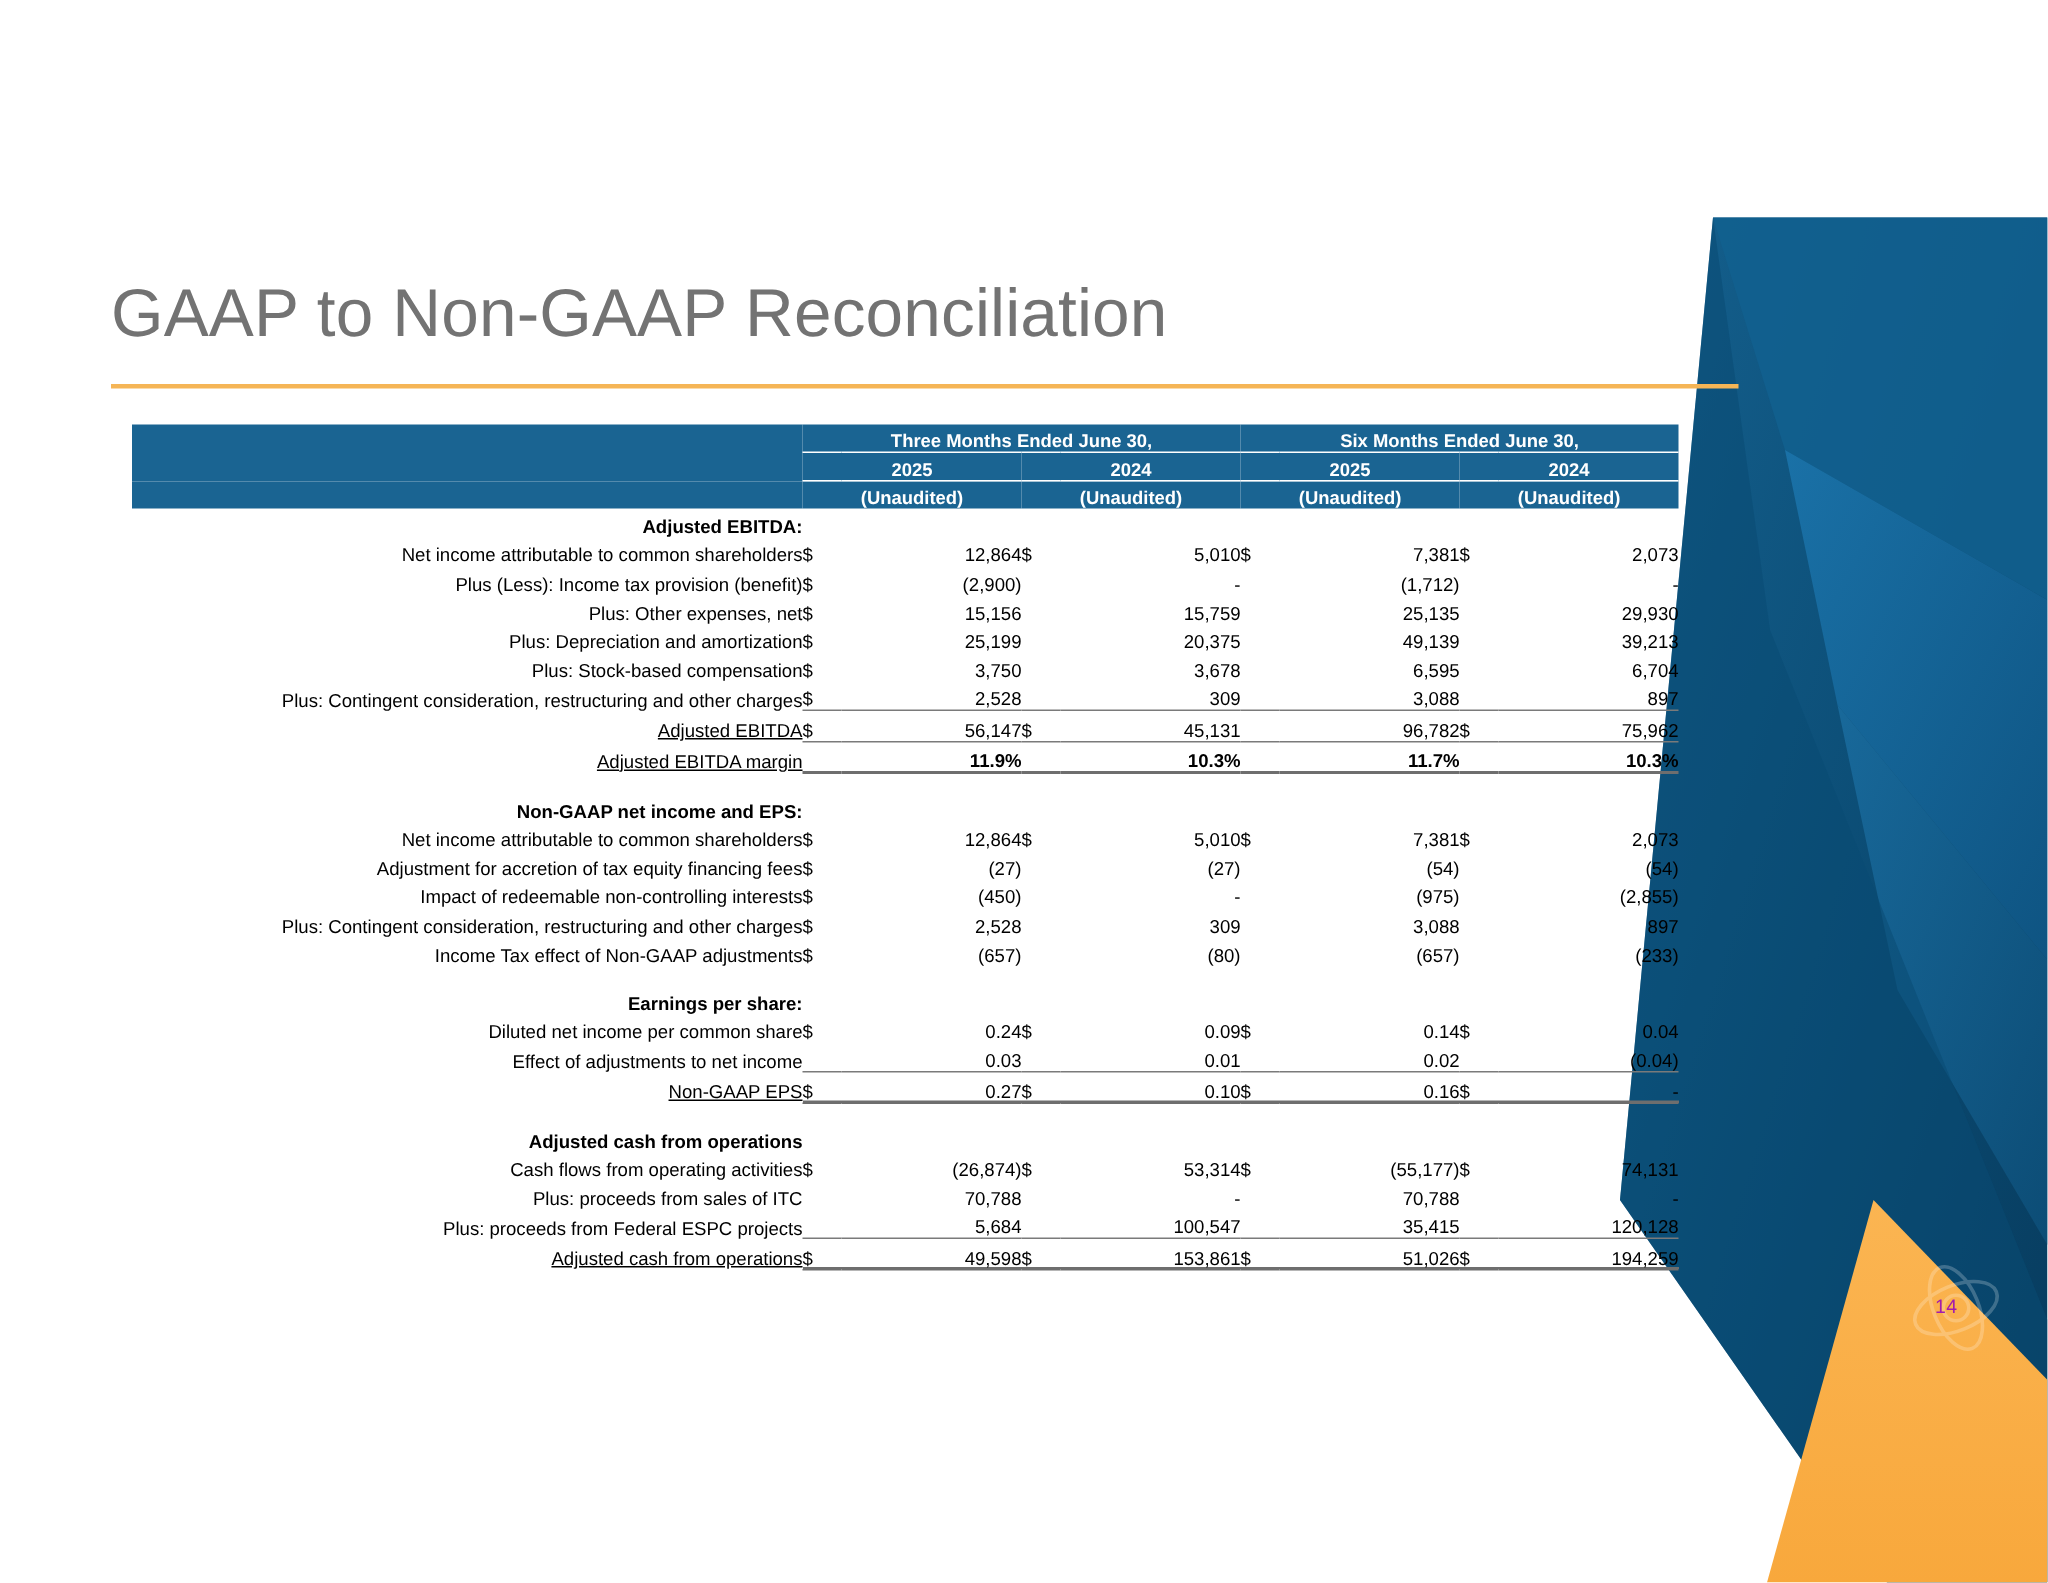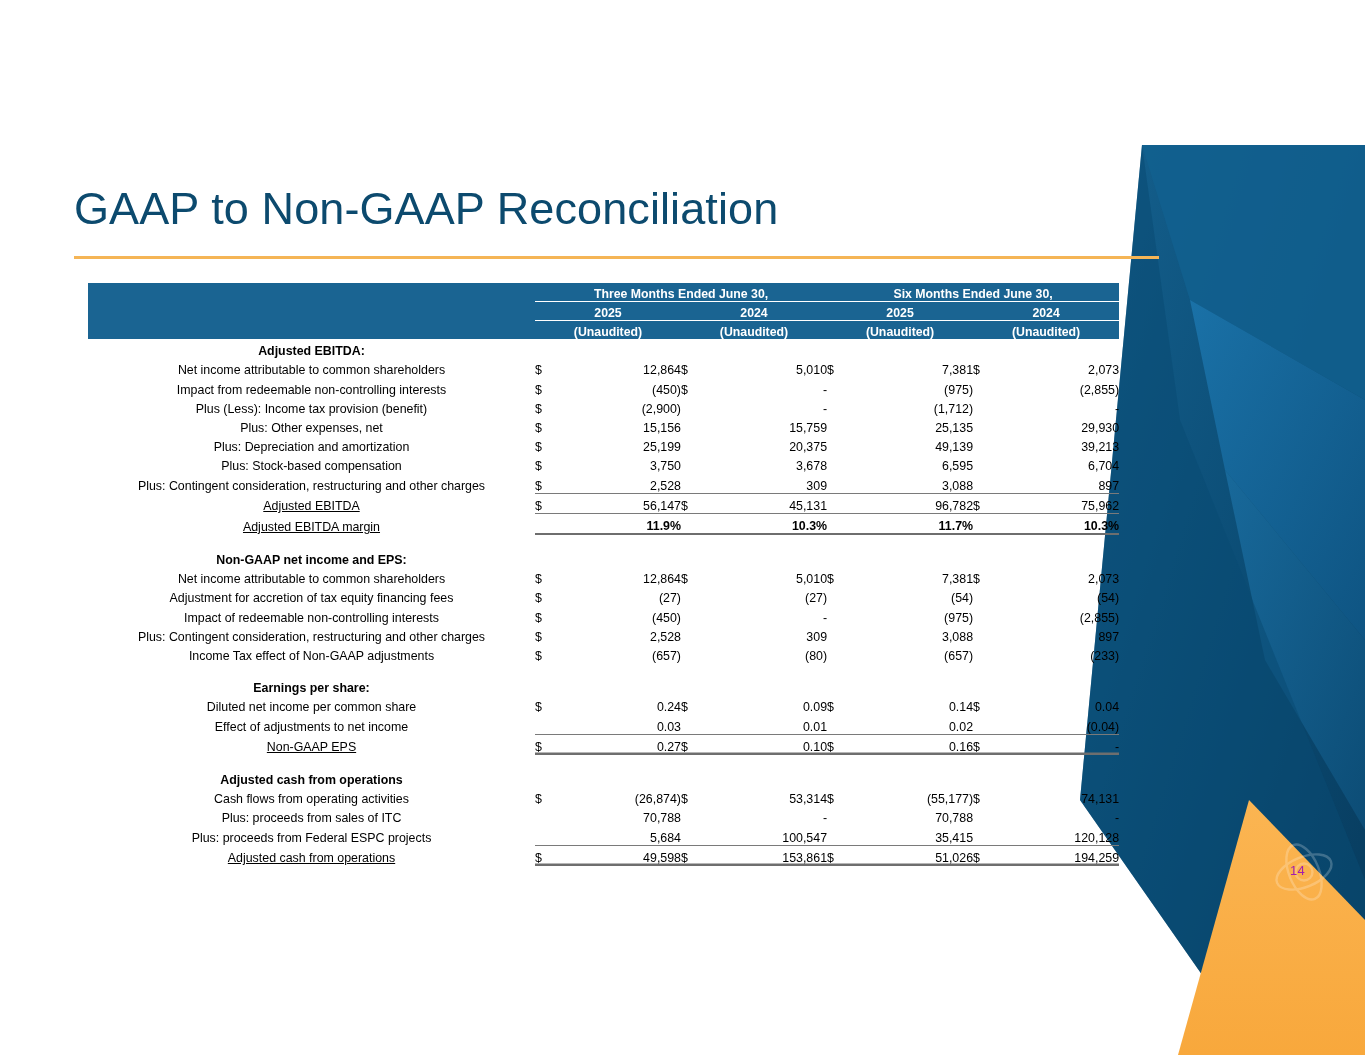--- a/index.html
+++ b/index.html
@@ -11,21 +11,21 @@
     position:relative;
   }
 
   
   #deco{position:absolute;top:0;left:0;width:1365px;height:1055px;pointer-events:none;}
 
   
   #title{
     position:absolute;left:74px;top:181px;
     font-size:45px;line-height:56px;
-    color:#0c4a6e;font-weight:400;letter-spacing:0.1px;
+    color:#737373;font-weight:400;letter-spacing:0.1px;
     white-space:nowrap;
   }
   #title-rule{
     position:absolute;left:74px;top:256px;width:1085px;height:3px;
     background:#f5b556;
   }
 
   
   #table-wrap{position:absolute;left:88px;top:283px;width:1031px;}
   table.fin{border-collapse:collapse;width:1031px;table-layout:fixed;
@@ -41,21 +41,21 @@
   .hdr-band td{background:#1a6492;color:#ffffff;font-weight:bold;
                font-size:12.3px;height:18px;}
   .hdr-band td.lbl{background:#1a6492;}
   .hdr-title{text-align:center;}
   .u-line{border-bottom:1.5px solid #ffffff;text-align:center;}
 
   tr.hrow td{background:#1a6492;}
 
   
   tr.r td{height:19.2px;}
-  .lbl{text-align:center;padding-left:1px;}
+  .lbl{text-align:right;padding-left:1px;}
   .cur{text-align:left;}
   .amt{text-align:right;padding-right:3px;}
   .ind1{padding-left:14px;text-decoration:underline;}
   .sec{font-weight:bold;}
   .b{font-weight:bold;margin-top:28px;}
 
   
   .rule-top{border-top:1.1px solid #7a7a7a;}
   .rule-bot{border-bottom:2.2px solid #6e6e6e;}
   .rule-thin-bot{border-bottom:1.1px solid #7a7a7a;}
@@ -167,31 +167,20 @@
           <td class="cur">$</td>
           <td class="amt">12,864</td>
           <td class="cur">$</td>
           <td class="amt">5,010</td>
           <td class="cur">$</td>
           <td class="amt">7,381</td>
           <td class="cur">$</td>
           <td class="amt">2,073</td>
         </tr>
         <tr class="r">
-          <td class="lbl">Impact from redeemable non-controlling interests</td>
-          <td class="cur">$</td>
-          <td class="amt">(450)</td>
-          <td class="cur">$</td>
-          <td class="amt">-</td>
-          <td class="cur"></td>
-          <td class="amt">(975)</td>
-          <td class="cur"></td>
-          <td class="amt">(2,855)</td>
-        </tr>
-        <tr class="r">
           <td class="lbl">Plus (Less): Income tax provision (benefit)</td>
           <td class="cur">$</td>
           <td class="amt">(2,900)</td>
           <td class="cur"></td>
           <td class="amt">-</td>
           <td class="cur"></td>
           <td class="amt">(1,712)</td>
           <td class="cur"></td>
           <td class="amt">-</td>
         </tr>

